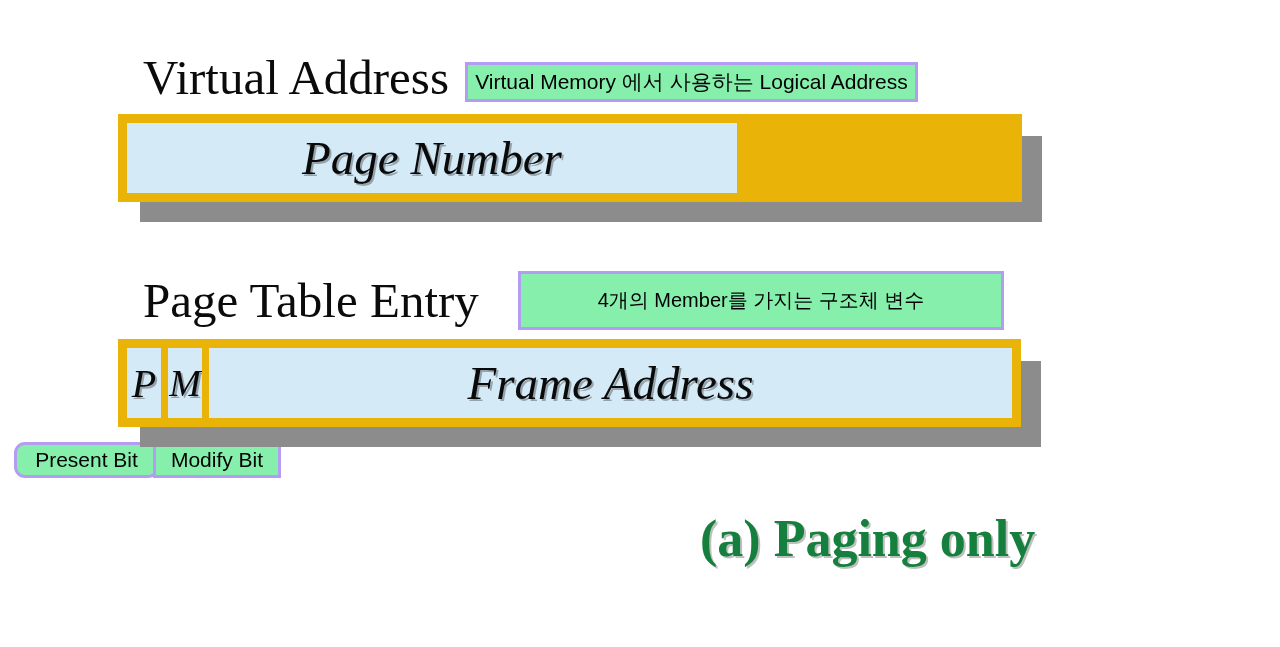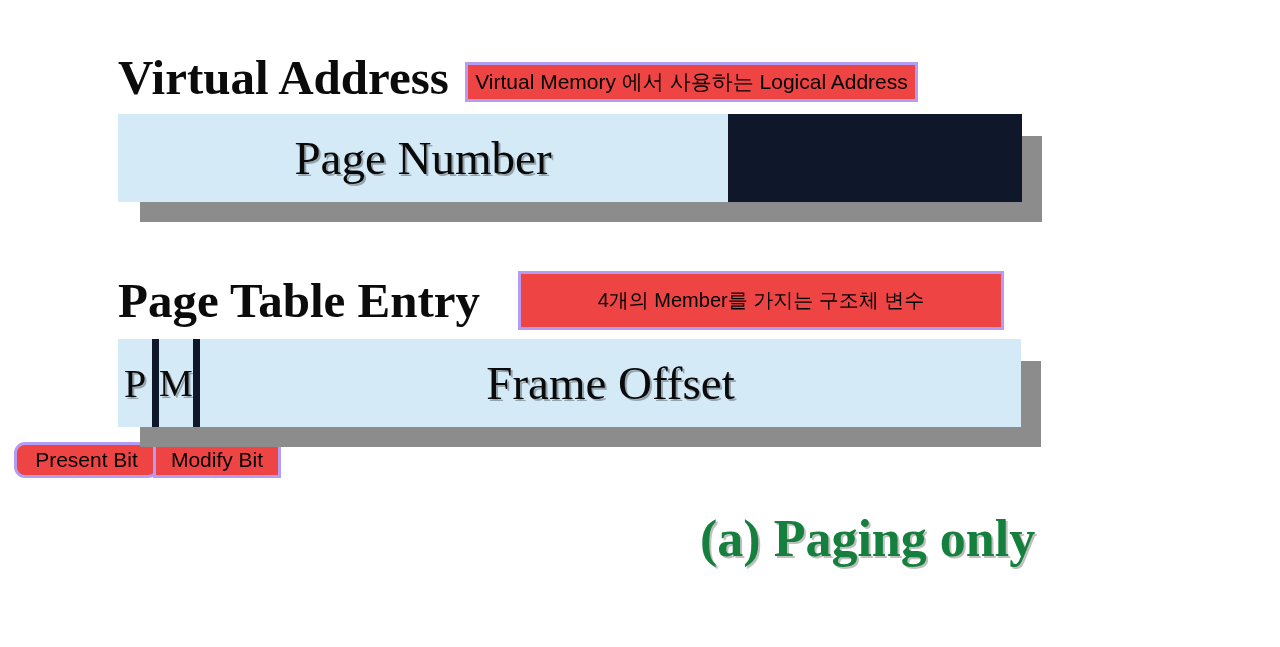--- a/index.html
+++ b/index.html
@@ -15,32 +15,33 @@
     font-family: "Liberation Serif", "DejaVu Serif", serif;
     color: #000000;
   }
 
   
   .section-title {
     position: absolute;
     font-family: "Liberation Serif", "DejaVu Serif", serif;
     font-size: 49px;
     line-height: 1;
-    font-weight: 700;
+    font-weight: 400;
     color: #0b0b0b;
     white-space: nowrap;
+    margin-left: 25px;
   }
   #va-title { left: 118px; top: 53px; }
   #pte-title { left: 118px; top: 276px; }
 
   
   .annot {
     position: absolute;
     box-sizing: border-box;
-    background: #ef4444;
+    background: #86efac;
     border: 3px solid #b49cf2;
     font-family: "Liberation Sans", "DejaVu Sans", sans-serif;
     color: #000000;
     display: flex;
     align-items: center;
     justify-content: center;
     text-align: center;
   }
   #annot-va {
     left: 465px; top: 62px; width: 453px; height: 40px;
@@ -62,24 +63,26 @@
   }
   #annot-modify {
     left: 153px; top: 442px; width: 128px; height: 36px;
     font-size: 21px;
   }
 
   
   .fieldbox {
     position: absolute;
     box-sizing: border-box;
-    background: #0f172a;
+    background: #eab308;
     border: 0;
     display: flex;
+    padding: 9px;
     z-index: 2;
+    font-style: italic;
   }
   .fieldbox-shadow {
     position: absolute;
     background: #8c8c8c;
     z-index: 1;
   }
   .cell {
     box-sizing: border-box;
     background: #d4eaf7;
     display: flex;
@@ -139,20 +142,20 @@
 
 <div class="annot" id="annot-pte">
   <span>4개의 Member를 가지는 구조체 변수</span>
 </div>
 
 <div class="fieldbox-shadow" id="pte-shadow"></div>
 
 <div class="fieldbox" id="pte-box">
   <div class="cell" id="cell-p">P</div>
   <div class="cell" id="cell-m">M</div>
-  <div class="cell" id="cell-frame">Frame Offset</div>
+  <div class="cell" id="cell-frame">Frame Address</div>
 </div>
 
 <div class="annot" id="annot-present">Present Bit</div>
 
 <div class="annot" id="annot-modify">Modify Bit</div>
 
 <div id="figure-caption">(a) Paging only</div>
 
 </body></html>

